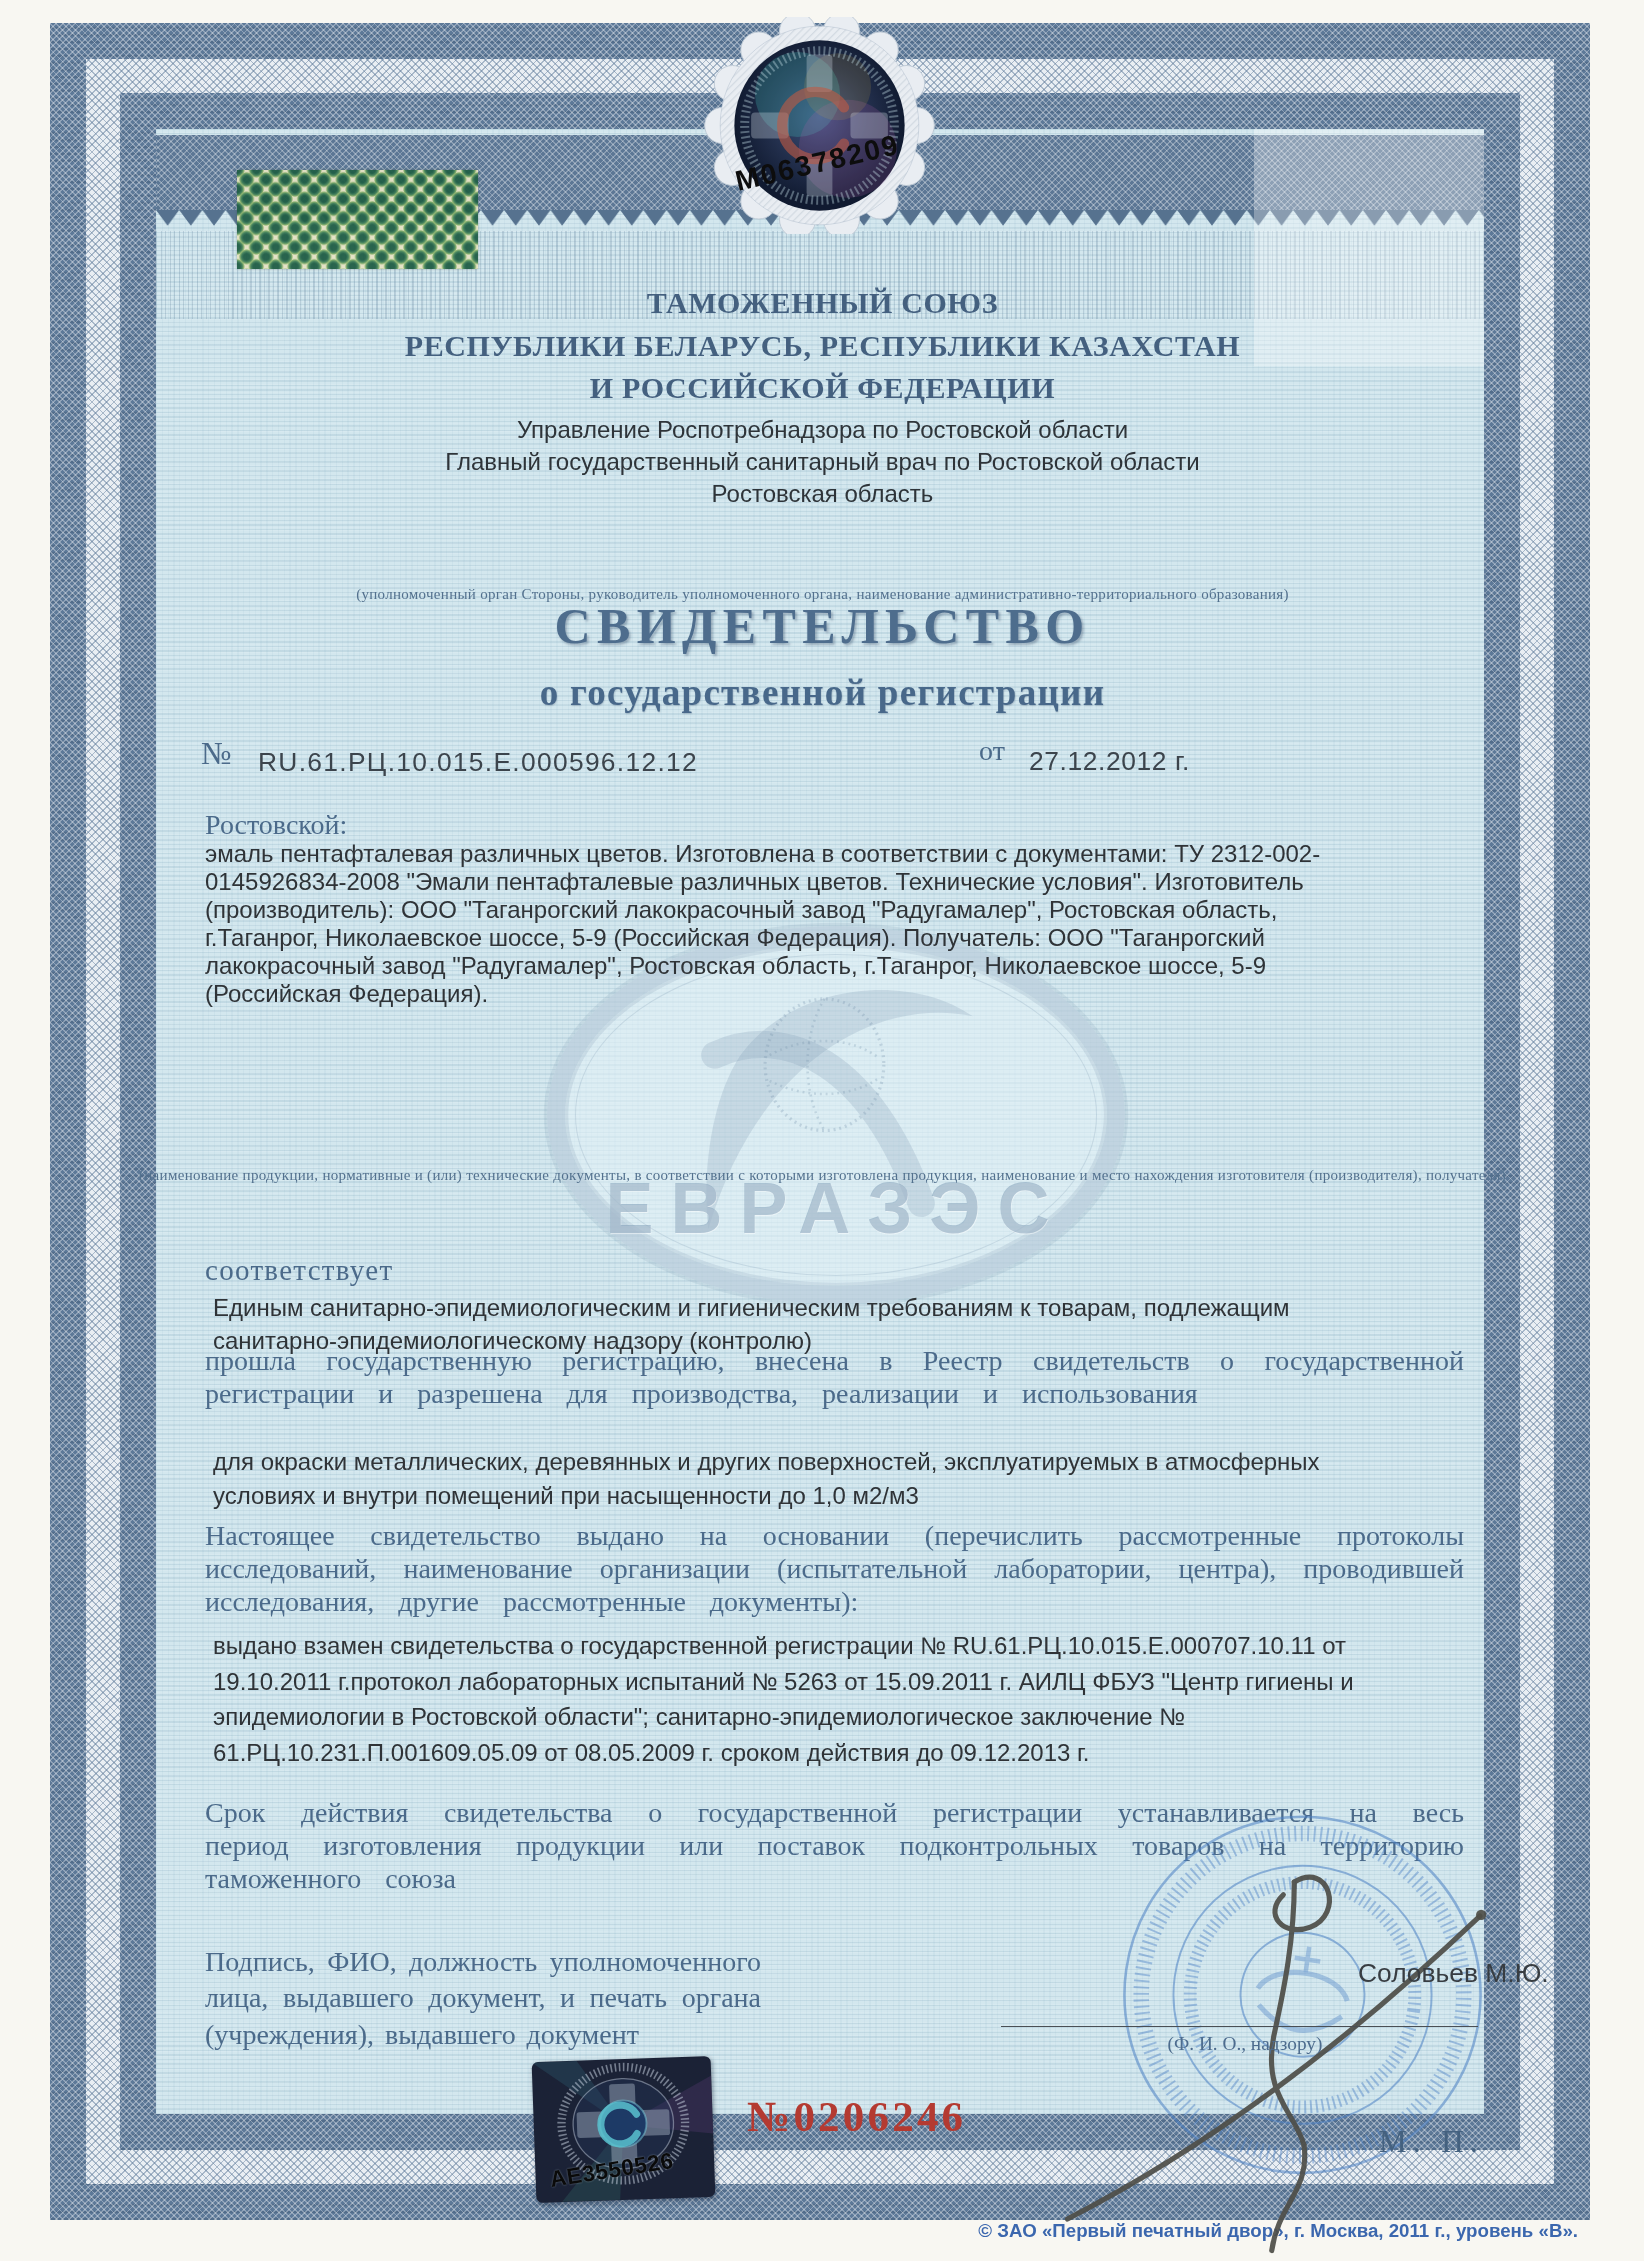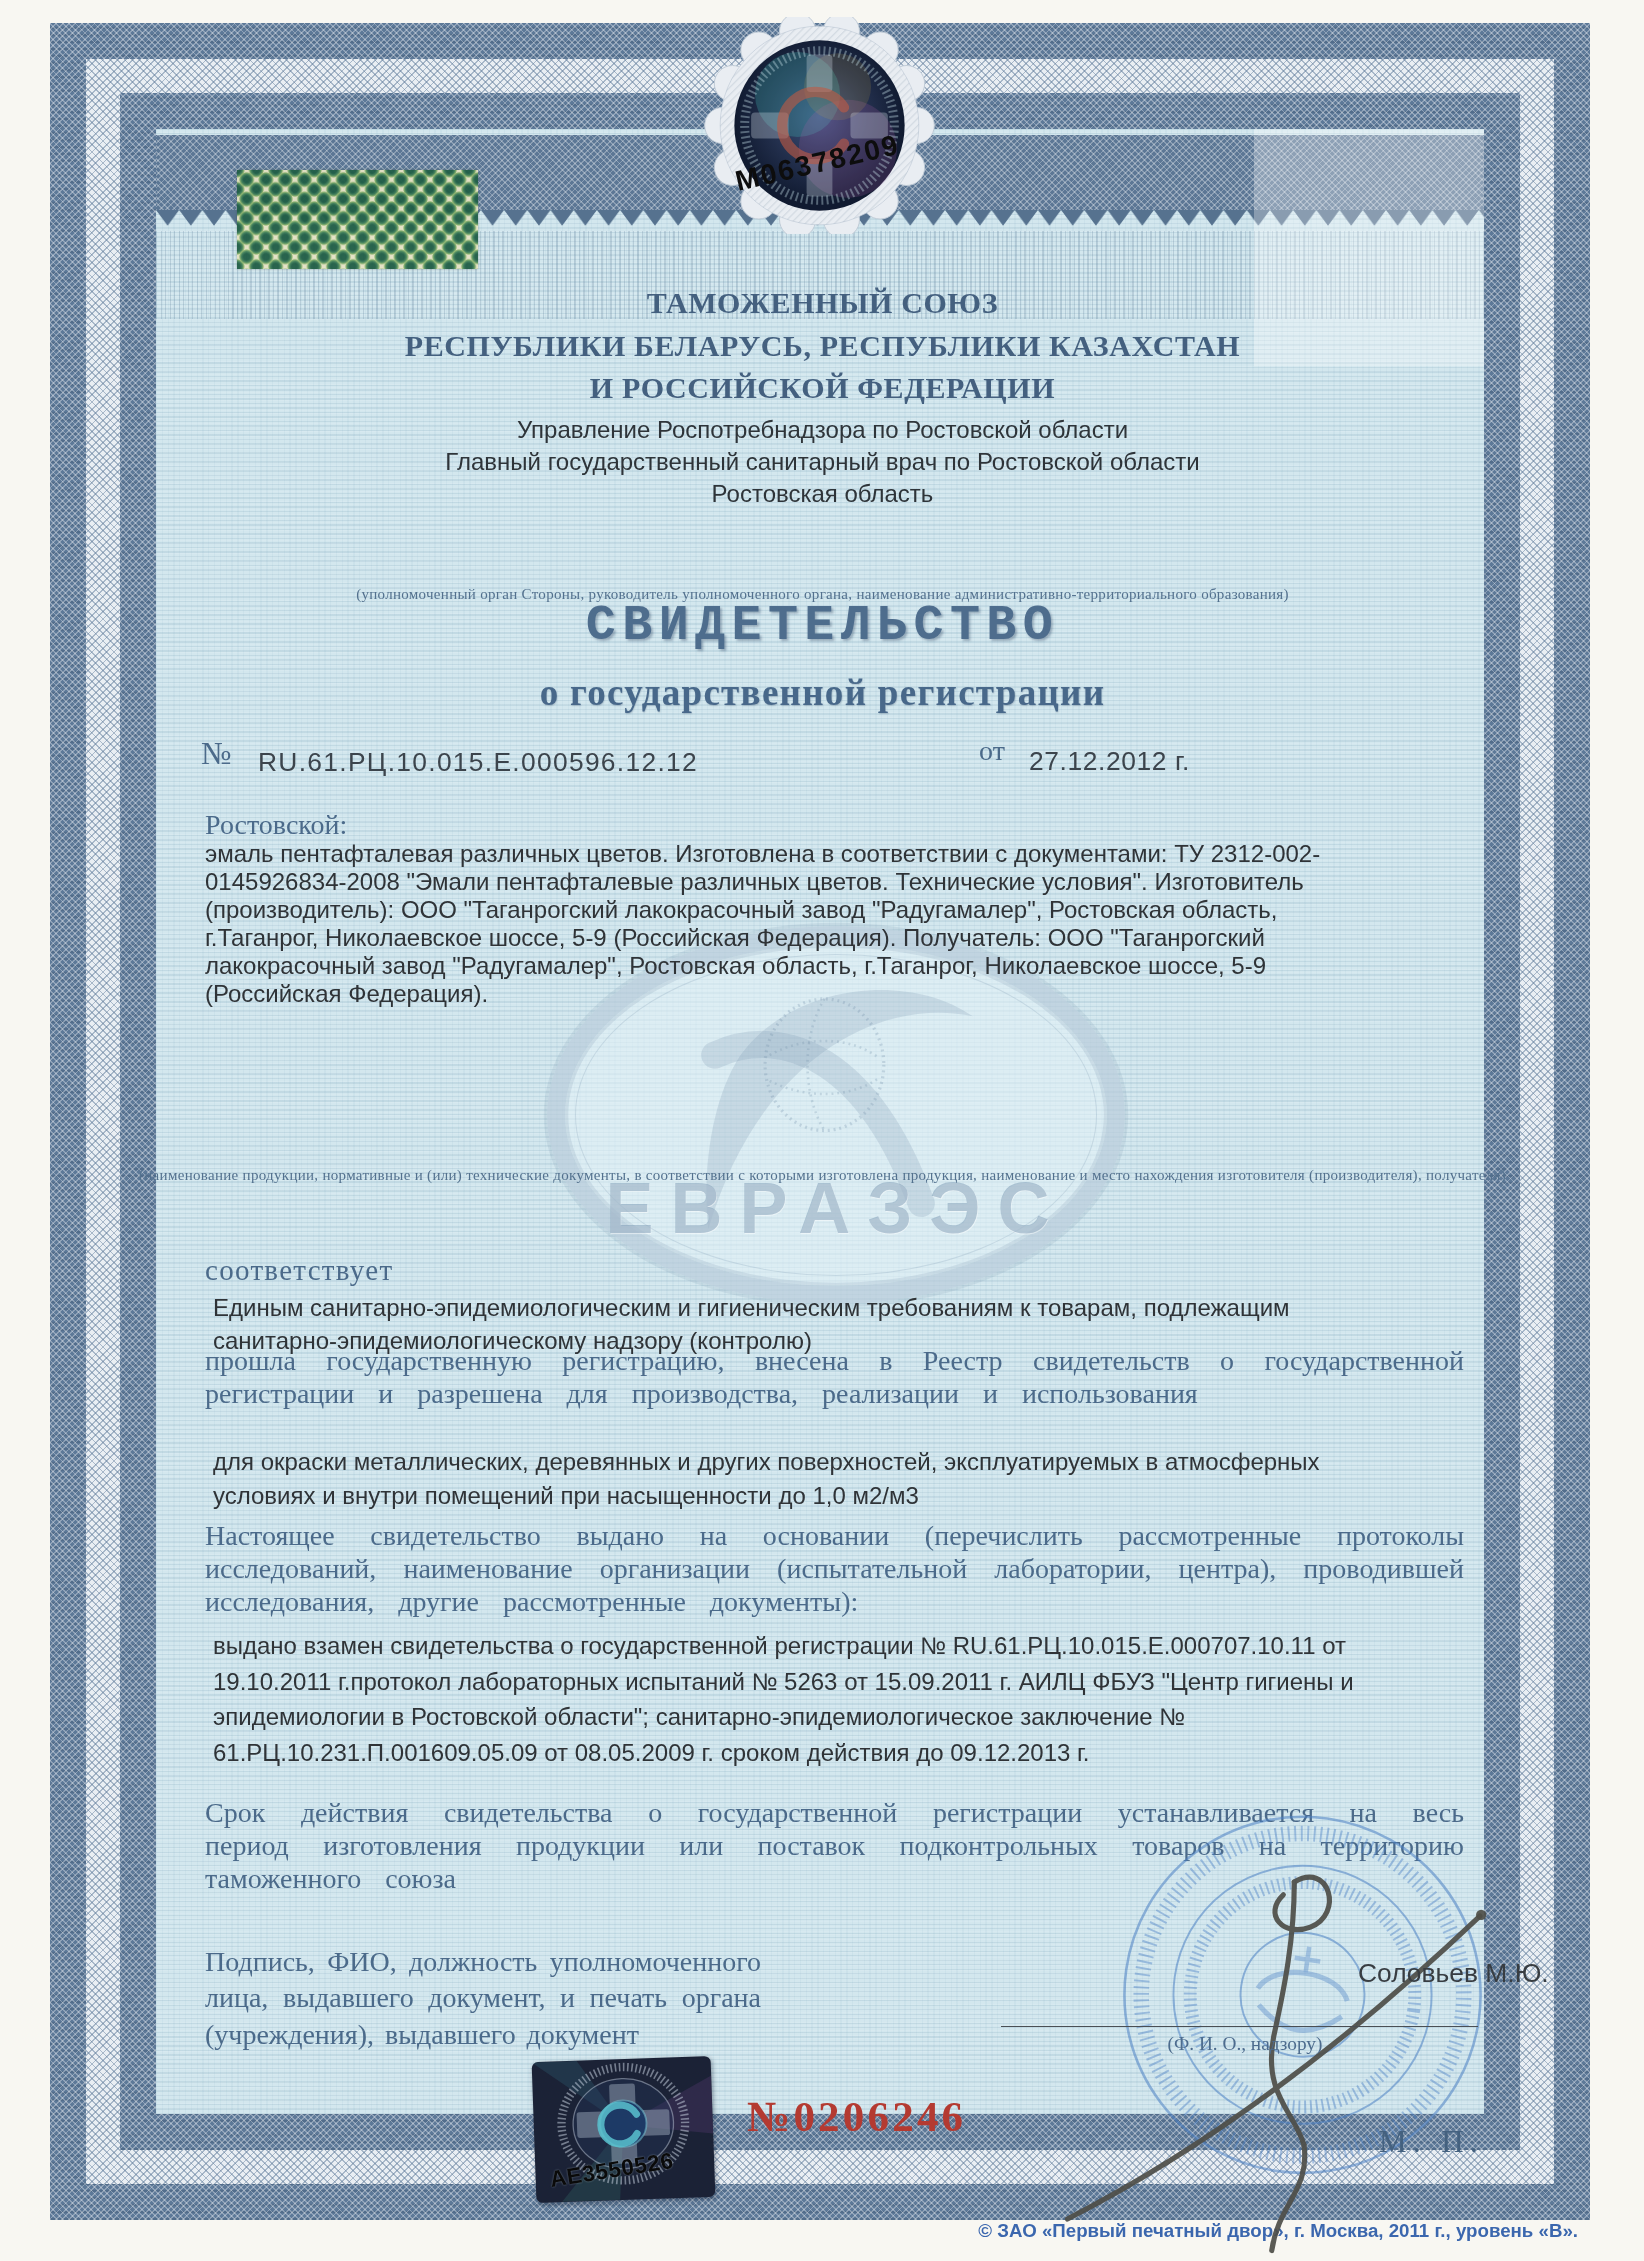--- a/index.html
+++ b/index.html
@@ -35,21 +35,21 @@
   
   .serifblue{color:#4b6a8a;}
   .sansink{font-family:"Liberation Sans","DejaVu Sans",sans-serif;color:#2f3337;}
   .abs{position:absolute;z-index:5;}
   .center{left:0;width:1645px;text-align:center;}
   .union{top:282px;font-weight:bold;font-size:30px;line-height:1.42;color:#44607f;letter-spacing:0.6px;}
   .authorities{top:414px;font-family:"Liberation Sans","DejaVu Sans",sans-serif;font-size:24px;line-height:1.33;color:#2e3439;border-radius:26px;}
   .caption{font-size:15px;color:#53718e;letter-spacing:0.3px;}
   .cap1{top:550px;margin-top:36px;}
   .cert-title{top:597px;font-weight:bold;font-size:50px;letter-spacing:6.4px;color:#4e6d8d;
-    text-shadow:1.9px 1.9px 2.6px rgba(50,70,100,.38);font-family:Liberation Mono, monospace;}
+    text-shadow:1.9px 1.9px 2.6px rgba(50,70,100,.38);}
   .cert-subtitle{top:671px;font-weight:bold;font-size:37px;color:#48688a;letter-spacing:1.3px;
     text-shadow:0.6px 0.6px 1.3px rgba(50,70,100,.25);}
   .lbl{color:#4b6a8a;font-size:28px;}
   .no-label{left:201px;top:735px;font-size:32px;}
   .cert-number{left:258px;top:747px;font-size:26.4px;letter-spacing:1.3px;color:#3c444c;}
   .date-label{left:979px;top:735px;text-align:center;}
   .issue-date{left:1029px;top:746px;font-size:26.4px;letter-spacing:0.6px;color:#3c444c;}
   .product-label{left:205px;top:809px;font-size:28px;}
   .product-text{left:205px;top:840px;width:1245px;font-size:24px;line-height:1.17;}
   .cap2{top:1167px;}

